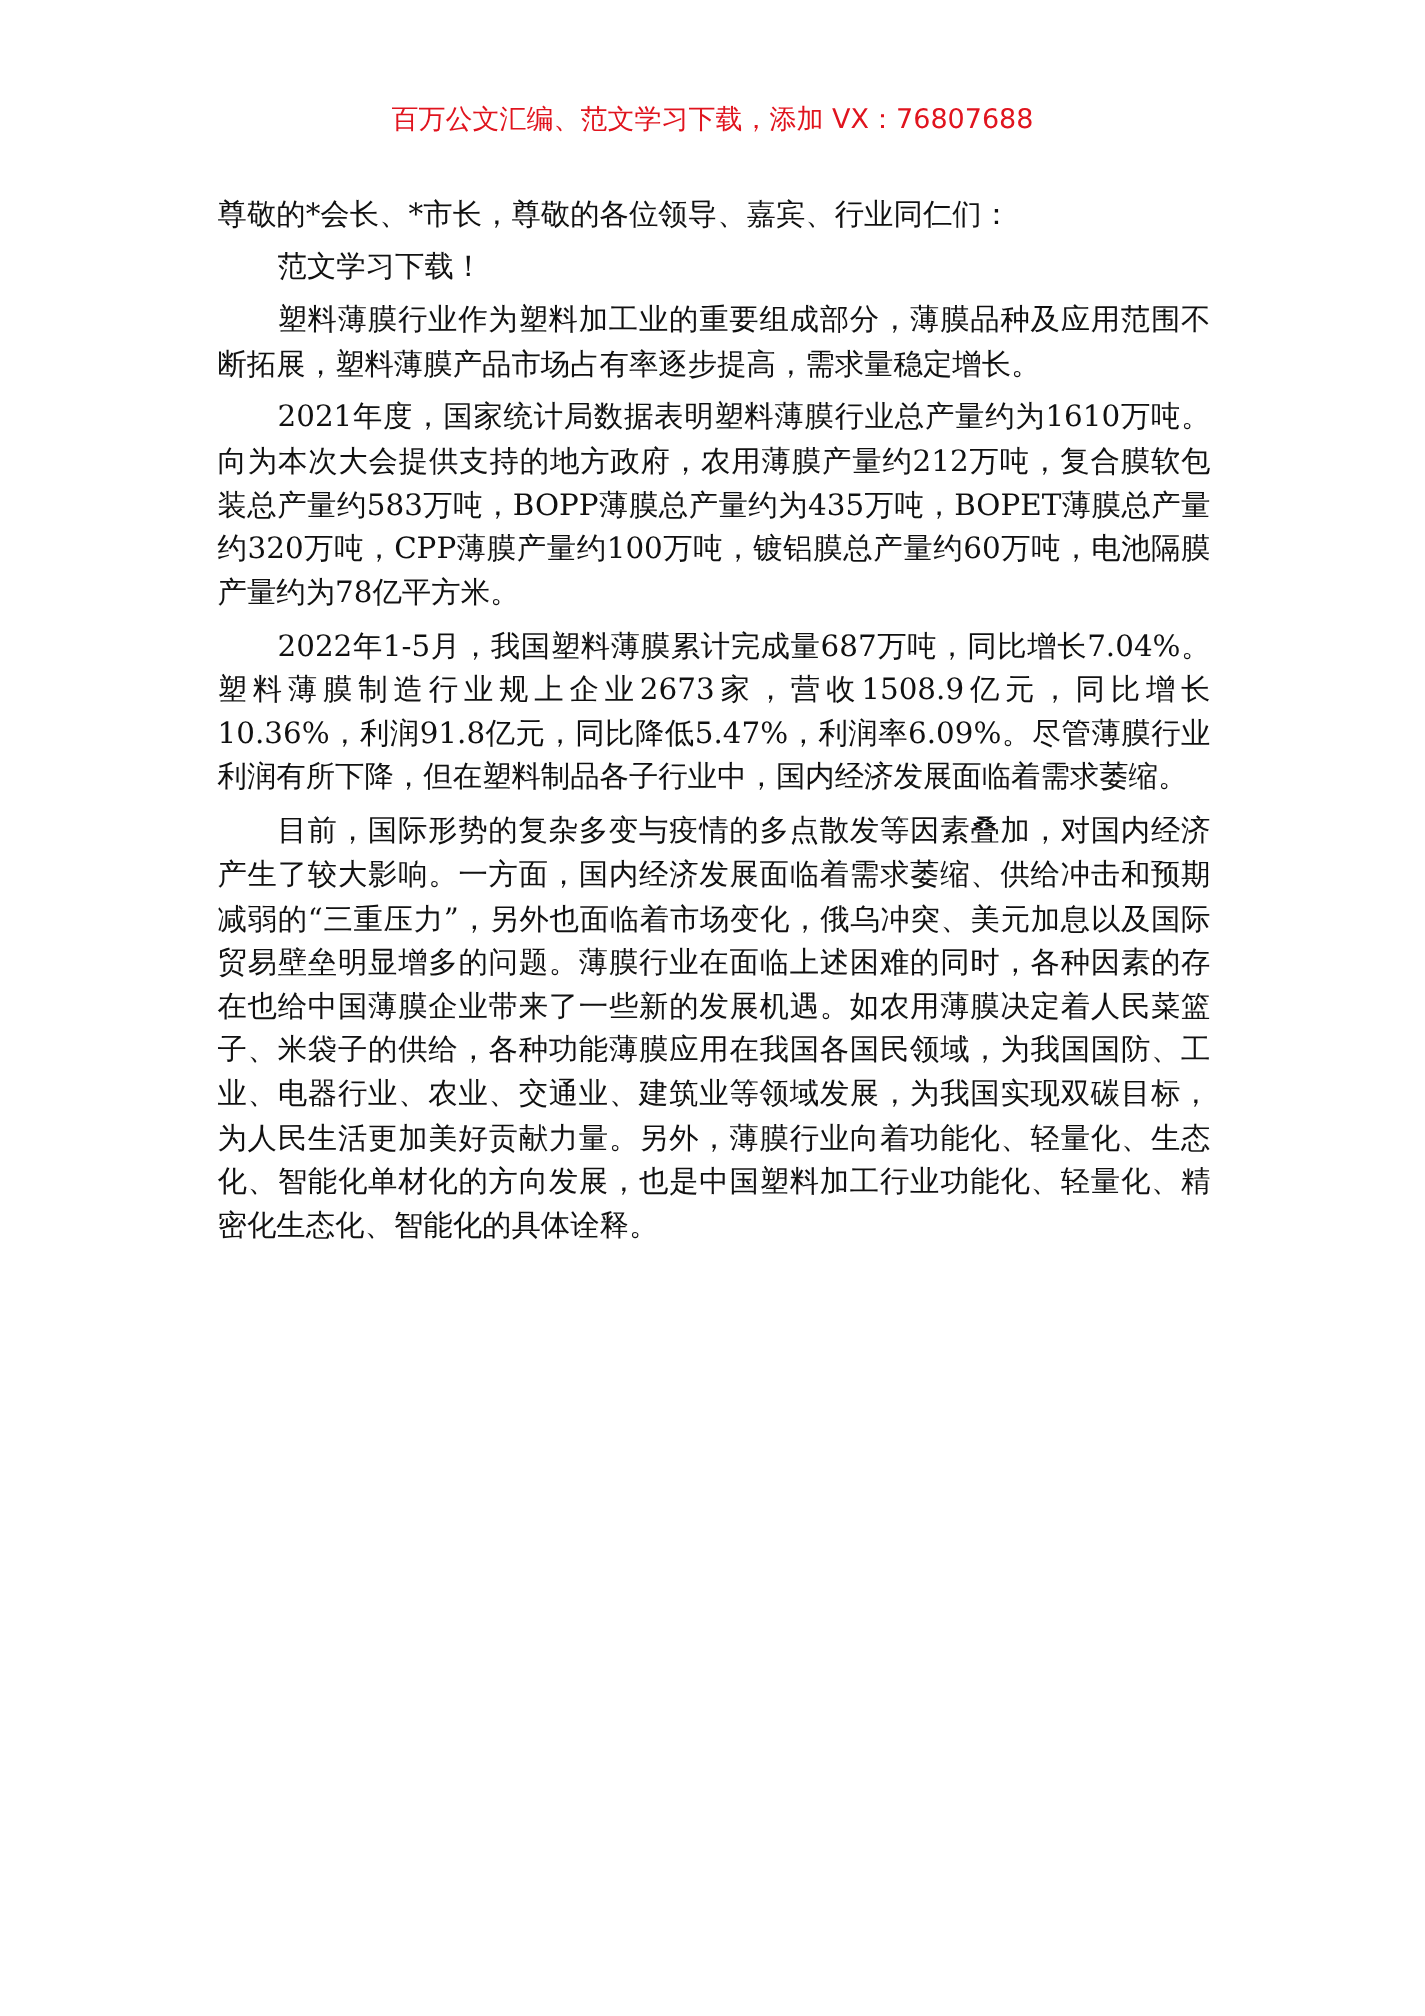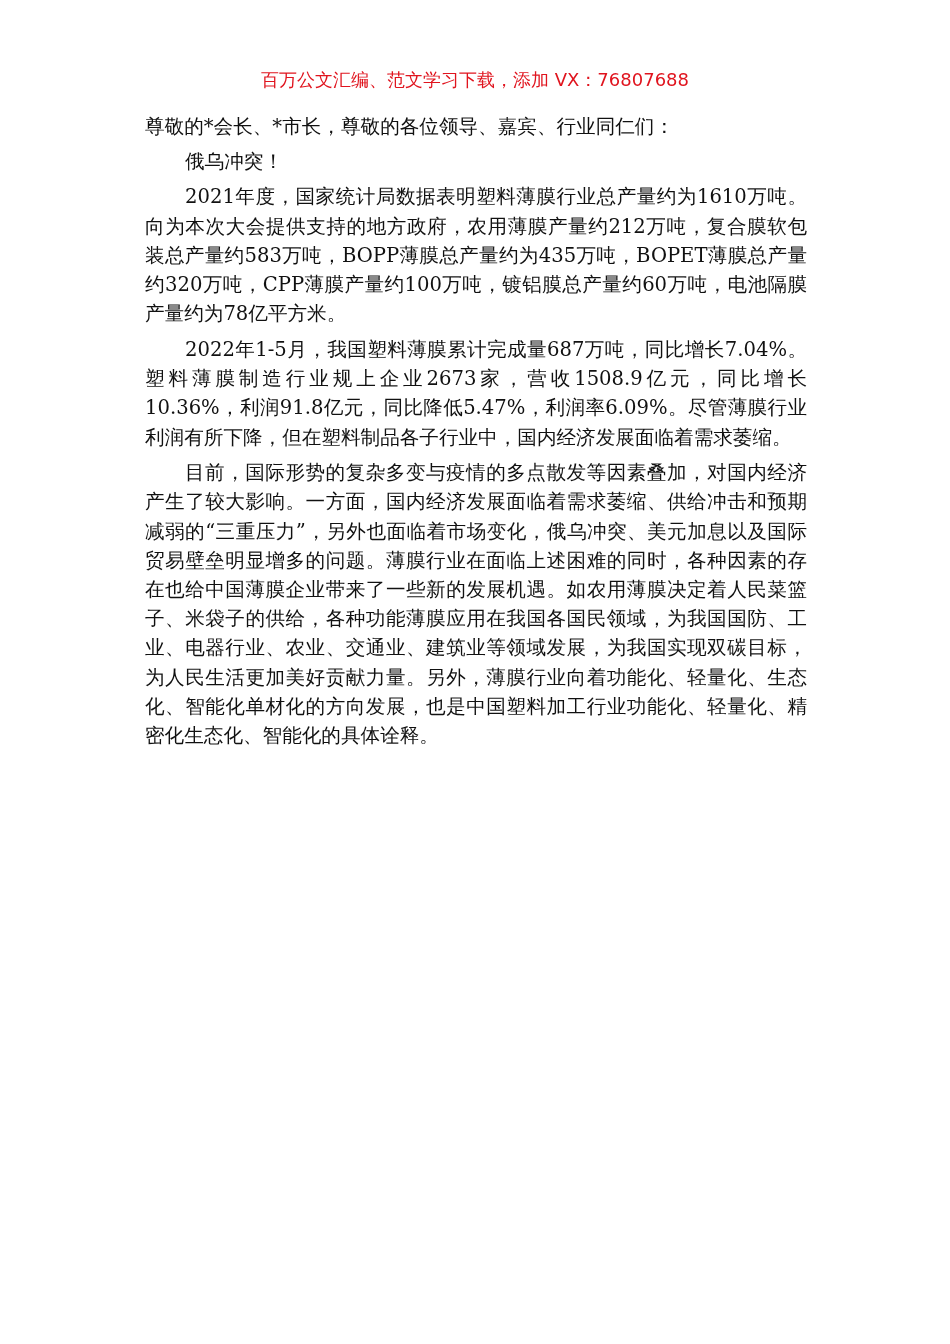--- a/index.html
+++ b/index.html
@@ -4,35 +4,36 @@
 <style>
   html, body { margin: 0; padding: 0; background: #ffffff; }
   body { width: 950px; height: 1344px; position: relative; overflow: hidden; }
   .page { position: absolute; left: 0; top: 0; width: 950px; height: 1344px; background: #fff; padding-left: 16px; }
   .header {
     position: absolute; top: 66px; left: 0; width: 950px; text-align: center;
     color: #e0141e; font-family: "DejaVu Sans", "Liberation Sans", sans-serif;
     font-size: 18px; line-height: 28px; letter-spacing: 0px;
   }
   .body {
-    position: absolute; left: 145px; top: 112px; width: 662px;
+    position: absolute; left: 145px; top: 128px; width: 662px;
     font-family: "DejaVu Serif", "Liberation Serif", serif;
     color: #111; font-size: 19.6px; line-height: 29.2px;
     text-align: justify;
   }
   .body p { margin: 0 0 6.5px 0; }
   .indent { text-indent: 40px; }
   .greeting { margin-bottom: 6px !important; }
 </style>
 </head>
 <body>
 
 <div class="page">
   <div class="header" style="color: rgb(224, 20, 30);">百万公文汇编、范文学习下载，添加 VX：76807688</div>
 
   <div class="body">
     <p class="greeting">尊敬的*会长、*市长，尊敬的各位领导、嘉宾、行业同仁们：</p>
-    <p class="indent greeting">俄乌冲突！</p>
+    <p class="indent greeting">范文学习下载！</p>
+    <p class="indent">塑料薄膜行业作为塑料加工业的重要组成部分，薄膜品种及应用范围不断拓展，塑料薄膜产品市场占有率逐步提高，需求量稳定增长。</p>
     <p class="indent">2021年度，国家统计局数据表明塑料薄膜行业总产量约为1610万吨。向为本次大会提供支持的地方政府，农用薄膜产量约212万吨，复合膜软包装总产量约583万吨，BOPP薄膜总产量约为435万吨，BOPET薄膜总产量约320万吨，CPP薄膜产量约100万吨，镀铝膜总产量约60万吨，电池隔膜产量约为78亿平方米。</p>
     <p class="indent">2022年1-5月，我国塑料薄膜累计完成量687万吨，同比增长7.04%。塑料薄膜制造行业规上企业2673家，营收1508.9亿元，同比增长10.36%，利润91.8亿元，同比降低5.47%，利润率6.09%。尽管薄膜行业利润有所下降，但在塑料制品各子行业中，国内经济发展面临着需求萎缩。</p>
     <p class="indent">目前，国际形势的复杂多变与疫情的多点散发等因素叠加，对国内经济产生了较大影响。一方面，国内经济发展面临着需求萎缩、供给冲击和预期减弱的“三重压力”，另外也面临着市场变化，俄乌冲突、美元加息以及国际贸易壁垒明显增多的问题。薄膜行业在面临上述困难的同时，各种因素的存在也给中国薄膜企业带来了一些新的发展机遇。如农用薄膜决定着人民菜篮子、米袋子的供给，各种功能薄膜应用在我国各国民领域，为我国国防、工业、电器行业、农业、交通业、建筑业等领域发展，为我国实现双碳目标，为人民生活更加美好贡献力量。另外，薄膜行业向着功能化、轻量化、生态化、智能化单材化的方向发展，也是中国塑料加工行业功能化、轻量化、精密化生态化、智能化的具体诠释。</p>
   </div>
 </div>
 
 </body></html>

